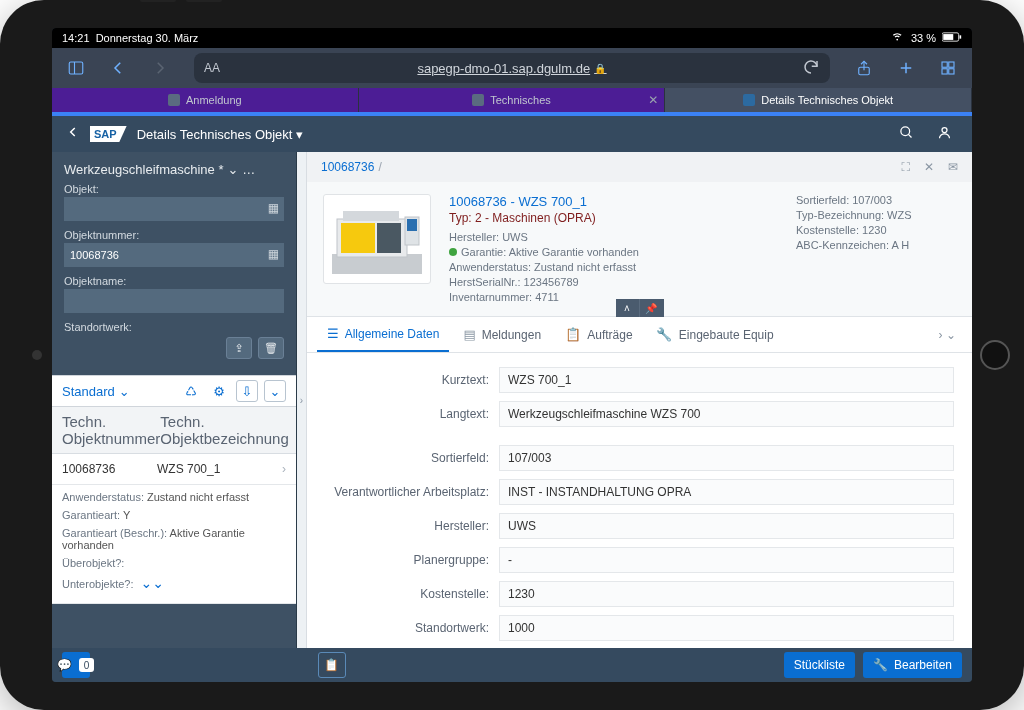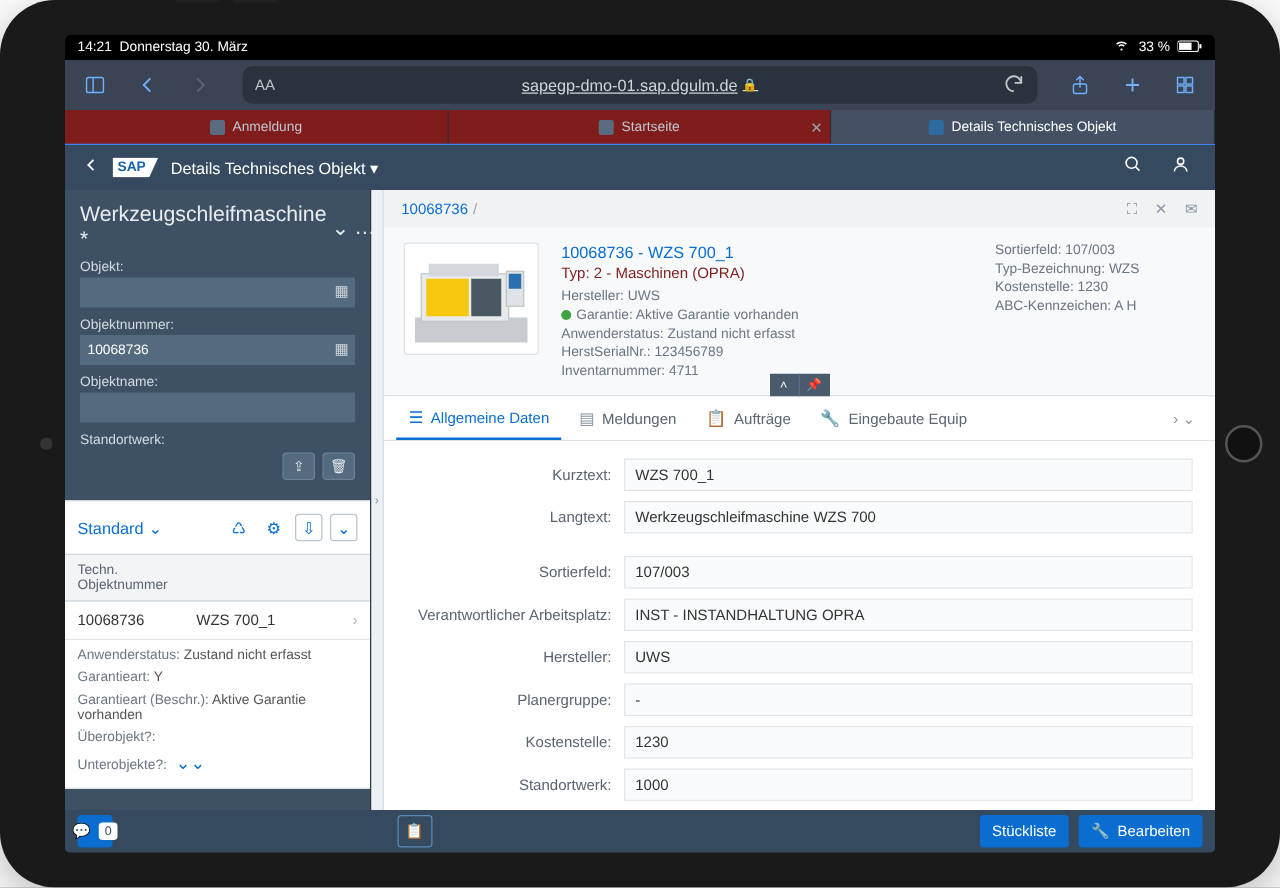--- a/index.html
+++ b/index.html
@@ -36,21 +36,21 @@
   .url-bar {
     flex: 1; background: #2a323e; height: 30px; border-radius: 8px; display: flex; align-items: center; justify-content: center;
     color: #d0d5db; font-size: 13px; margin: 0 6px; position: relative; text-decoration: underline;
   }
   .url-bar .aa { position: absolute; left: 10px; font-size: 12px; color: #c0c6cf; }
   .url-bar .reload { position: absolute; right: 10px; color: #c0c6cf; }
   .url-bar .lock { font-size: 10px; margin-left: 4px; }
 
   
   .browser-tabs {
-    height: 28px; background: #7f1d1d; display: flex; border-bottom: 1px solid #3b82f6;
+    height: 28px; background: #4c1d95; display: flex; border-bottom: 4px solid #3b82f6;
   }
   .browser-tab {
     flex: 1; display: flex; align-items: center; justify-content: center; gap: 6px; font-size: 11px; color: #c0c6cf;
     border-right: 1px solid #2a323e; position: relative; padding: 0 8px;
   }
   .browser-tab.active { background: #445063; color: #fff; }
   .browser-tab .tab-icon { width: 12px; height: 12px; background: #5a6b80; border-radius: 2px; flex: 0 0 auto; }
   .browser-tab .tab-close { position: absolute; right: 6px; font-size: 12px; color: #9aa3af; }
 
   
@@ -66,44 +66,44 @@
   .sap-header .spacer { flex: 1; }
   .sap-header .hicon { width: 28px; text-align: center; }
 
   
   .app-body { flex: 1; display: flex; overflow: hidden; }
   .left-panel {
     width: 245px; background: #3e5164; color: #e8ecef; display: flex; flex-direction: column; font-size: 12px;
     border-right: 1px solid #2a3a48;
   }
   .filter-area { padding: 10px 12px 8px 12px; }
-  .filter-title { font-size: 17px; margin-bottom: 6px; display: flex; align-items: center; gap: 4px; }
+  .filter-title { font-size: 13px; margin-bottom: 6px; display: flex; align-items: center; gap: 4px; }
   .filter-title .dots { letter-spacing: 1px; }
   .filter-group { margin-bottom: 8px; }
   .filter-group label { display: block; font-size: 11px; margin-bottom: 2px; color: #d3dae0; }
   .filter-input-wrap { position: relative; }
   .filter-input {
     width: 100%; height: 24px; background: #546a7e; border: none; color: #fff; padding: 0 24px 0 6px; font-size: 11px;
   }
   .filter-input-wrap .in-icon { position: absolute; right: 5px; top: 4px; color: #cdd5db; font-size: 12px; }
   .filter-actions { display: flex; justify-content: flex-end; gap: 6px; margin-top: 4px; }
   .filter-actions .sm-btn { width: 26px; height: 22px; background: #546a7e; border: 1px solid #6a8096; color: #e8ecef; display: flex; align-items: center; justify-content: center; font-size: 11px; border-radius: 3px; }
 
   .list-toolbar {
-    background: #fff; height: 44px; display: flex; align-items: center; padding: 0 10px; border-top: 1px solid #d0d5db; border-bottom: 1px solid #d0d5db;
+    background: #fff; height: 32px; display: flex; align-items: center; padding: 0 10px; border-top: 1px solid #d0d5db; border-bottom: 1px solid #d0d5db;
     color: #0a6ed1;
     font-size: 13px; gap: 6px;
   }
   .list-toolbar .std { display: flex; align-items: center; gap: 4px; }
   .list-toolbar .tb-spacer { flex: 1; }
   .list-toolbar .tb-icon { color: #0a6ed1; width: 22px; text-align: center; font-size: 13px; }
   .list-toolbar .tb-icon.box { border: 1px solid #b8c4d0; border-radius: 3px; height: 22px; display: inline-flex; align-items: center; justify-content: center; }
 
   .list-header {
-    background: #f2f4f6; display: flex; font-size: 11px; color: #5a6472; padding: 6px 10px; border-bottom: 1px solid #d8dde2;
+    background: #f2f4f6; display: flex; font-size: 15px; color: #5a6472; padding: 6px 10px; border-bottom: 1px solid #d8dde2;
   }
   .list-header .col1 { flex: 0 0 95px; }
   .list-header .col2 { flex: 1; }
   .list-row {
     background: #fff; display: flex; font-size: 12px; color: #333; padding: 8px 10px; border-bottom: 1px solid #e4e7ea; align-items: center;
   }
   .list-row .col1 { flex: 0 0 95px; }
   .list-row .col2 { flex: 1; }
   .list-row .chev { color: #aab3bd; font-size: 12px; }
   .detail-lines { background: #fff; padding: 6px 10px; font-size: 11px; color: #555; border-bottom: 1px solid #e4e7ea; }
@@ -251,21 +251,21 @@
       </span>
     </div>
 
     <div class="browser-tabs">
       <div class="browser-tab">
         <span class="tab-icon"></span>
         <span>Anmeldung</span>
       </div>
       <div class="browser-tab">
         <span class="tab-icon"></span>
-        <span>Startseite</span>
+        <span>Technisches</span>
         <span class="tab-close">✕</span>
       </div>
       <div class="browser-tab active">
         <span class="tab-icon" style="background:#2c6aa0"></span>
         <span>Details Technisches Objekt</span>
       </div>
     </div>
 
     <div class="sap-header">
       <span class="back">
@@ -335,20 +335,21 @@
           </span>
           <span class="tb-spacer"></span>
           <span class="tb-icon">♺</span>
           <span class="tb-icon">⚙</span>
           <span class="tb-icon box">⇩</span>
           <span class="tb-icon box">⌄</span>
         </div>
 
         <div class="list-header">
           <span class="col1">Techn. Objektnummer</span>
+          <span class="col2">Techn. Objektbezeichnung</span>
         </div>
 
         <div class="list-row">
           <span class="col1">10068736</span>
           <span class="col2">WZS 700_1</span>
           <span class="chev">›</span>
         </div>
 
         <div class="detail-lines">
           <div class="dl"><span class="k">Anwenderstatus:</span> <span>Zustand nicht erfasst</span></div>

